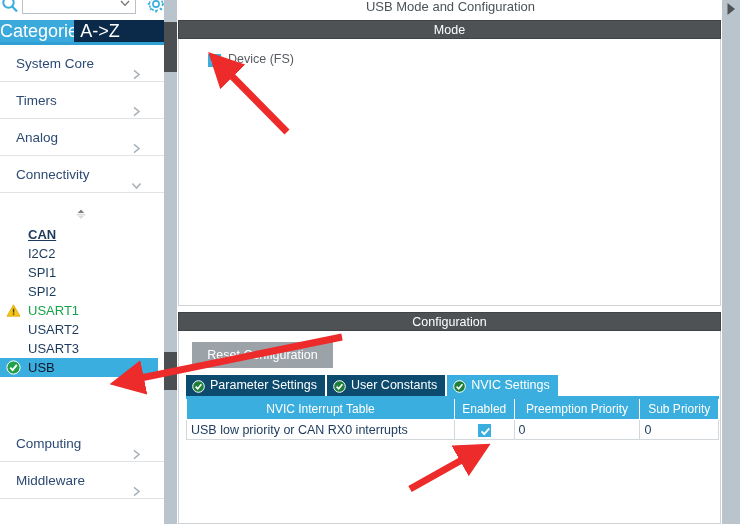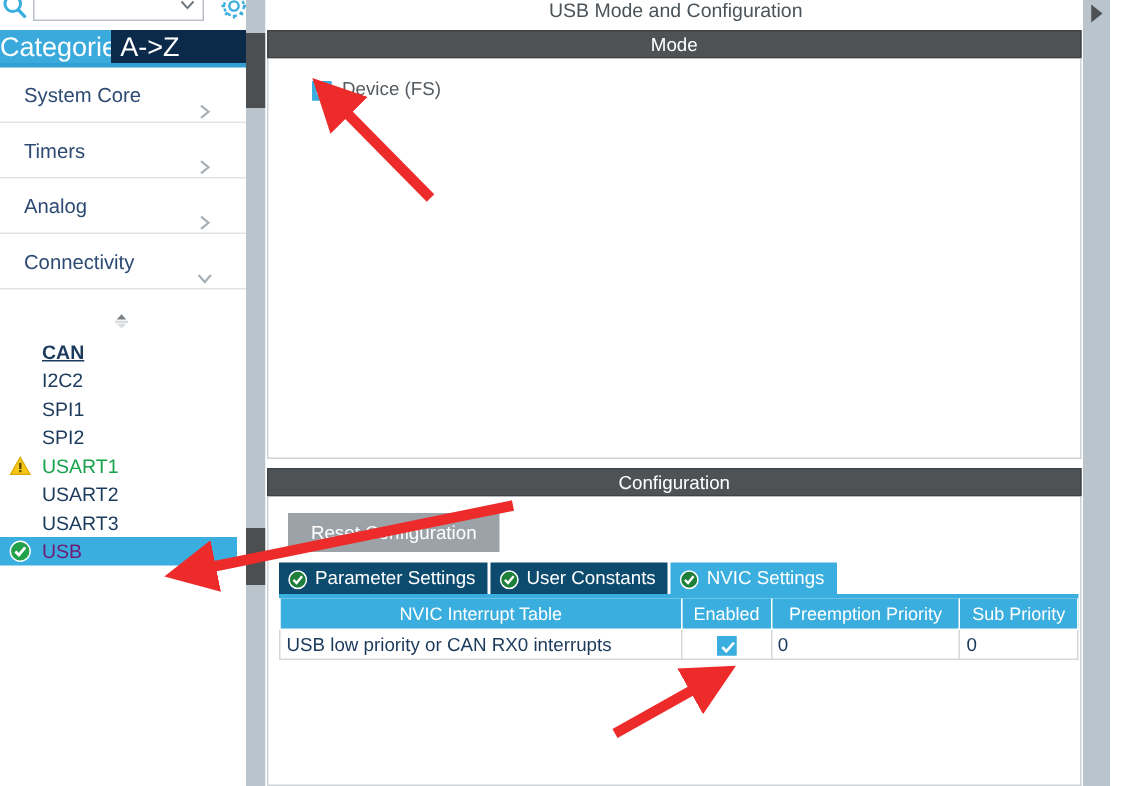--- a/index.html
+++ b/index.html
@@ -50,21 +50,21 @@
   .scroll-spinner{position:absolute;left:74px;top:208px;width:14px;height:14px;}
 
   .periph-list{position:absolute;left:0;top:225px;width:164px;}
   .periph{
     position:relative;height:19px;line-height:19px;
     padding-left:28px;box-sizing:border-box;
     color:#1b3a5c;font-size:13px;cursor:default;white-space:nowrap;
   }
   .periph.first{font-weight:bold;text-decoration:underline;}
   .periph.warn{color:#17a34a;}
-  .periph.selected{background:#3aaede;color:#701a75;width:158px;}
+  .periph.selected{background:#3aaede;color:#0f172a;width:158px;}
   .p-icon{position:absolute;left:6px;top:2px;width:15px;height:15px;}
 
   .cat-list-bottom{position:absolute;left:0;top:425px;width:164px;}
 
   .left-scrollbar{position:absolute;left:164px;top:0;width:13px;height:524px;background:#b9c4cc;}
   .lsb-thumb{position:absolute;left:0;width:13px;background:#4c4f52;}
 
   
   .right-panel{position:absolute;left:178px;top:0;width:545px;height:473px;background:#ffffff;}
 
@@ -252,20 +252,38 @@
         <span class="p-icon">
           <svg width="15" height="15" viewBox="0 0 15 15">
             <circle cx="7.5" cy="7.5" r="6.6" fill="#22a04a" stroke="#ffffff" stroke-width="1"></circle>
             <polyline points="4.2,7.6 6.6,10 10.8,4.9" fill="none" stroke="#ffffff" stroke-width="1.9"></polyline>
           </svg>
         </span>
         <span>USB</span>
       </div>
     </div>
 
+    <div class="cat-list-bottom">
+      <div class="cat-item">
+        <span>Computing</span>
+        <span class="chev">
+          <svg width="11" height="11" viewBox="0 0 11 11">
+              <polyline points="3,1.4 8,5.5 3,9.6" fill="none" stroke="#a8b0b6" stroke-width="1.5"></polyline>
+            </svg>
+        </span>
+      </div>
+      <div class="cat-item">
+        <span>Middleware</span>
+        <span class="chev">
+          <svg width="11" height="11" viewBox="0 0 11 11">
+              <polyline points="3,1.4 8,5.5 3,9.6" fill="none" stroke="#a8b0b6" stroke-width="1.5"></polyline>
+            </svg>
+        </span>
+      </div>
+    </div>
   </div>
 
   <div class="left-scrollbar">
     <div class="lsb-thumb" style="top:22px;height:50px;"></div>
     <div class="lsb-thumb" style="top:352px;height:38px;"></div>
   </div>
 
   <div class="gap-col"></div>
 
   <div class="right-panel">

